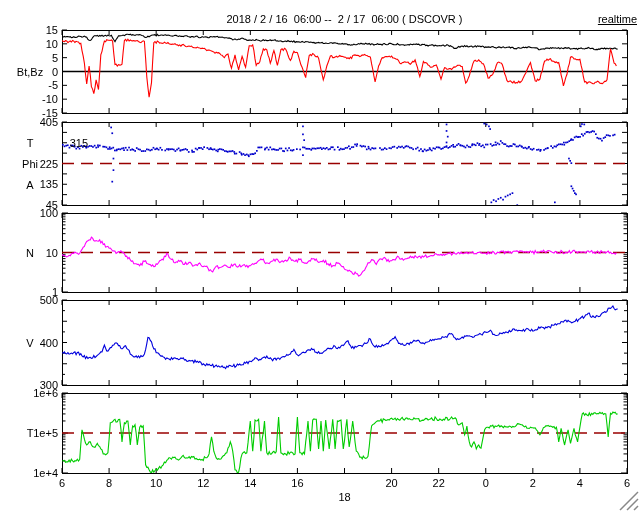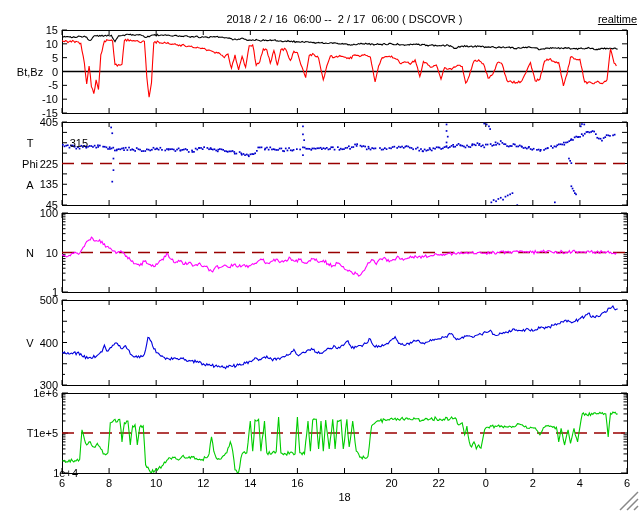--- a/index.html
+++ b/index.html
@@ -718,21 +718,21 @@
       <div class="lbl yl" style="top: 207px;">100</div>
       <div class="lbl yl" style="top: 246.5px;">10</div>
       <div class="lbl yl" style="top: 286px;">1</div>
       <div class="lbl al" style="top: 246.5px;">N</div>
       <div class="lbl yl" style="top: 294px;">500</div>
       <div class="lbl yl" style="top: 336.5px;">400</div>
       <div class="lbl yl" style="top: 379px;">300</div>
       <div class="lbl al" style="top: 336.5px;">V</div>
       <div class="lbl yl" style="top: 387px;">1e+6</div>
       <div class="lbl yl" style="top: 427px;">1e+5</div>
-      <div class="lbl yl" style="top: 467px; padding-left: 20px;">1e+4</div>
+      <div class="lbl yl" style="top: 467px;">1e+4</div>
       <div class="lbl al" style="top: 427px;">T</div>
       <div class="lbl xl" style="left: 49px; top: 477px;">6</div>
       <div class="lbl xl" style="left: 96.0833px; top: 477px;">8</div>
       <div class="lbl xl" style="left: 143.167px; top: 477px;">10</div>
       <div class="lbl xl" style="left: 190.25px; top: 477px;">12</div>
       <div class="lbl xl" style="left: 237.333px; top: 477px;">14</div>
       <div class="lbl xl" style="left: 284.417px; top: 477px;">16</div>
       <div class="lbl xl" style="left: 331.5px; top: 491px;">18</div>
       <div class="lbl xl" style="left: 378.583px; top: 477px;">20</div>
       <div class="lbl xl" style="left: 425.667px; top: 477px;">22</div>

